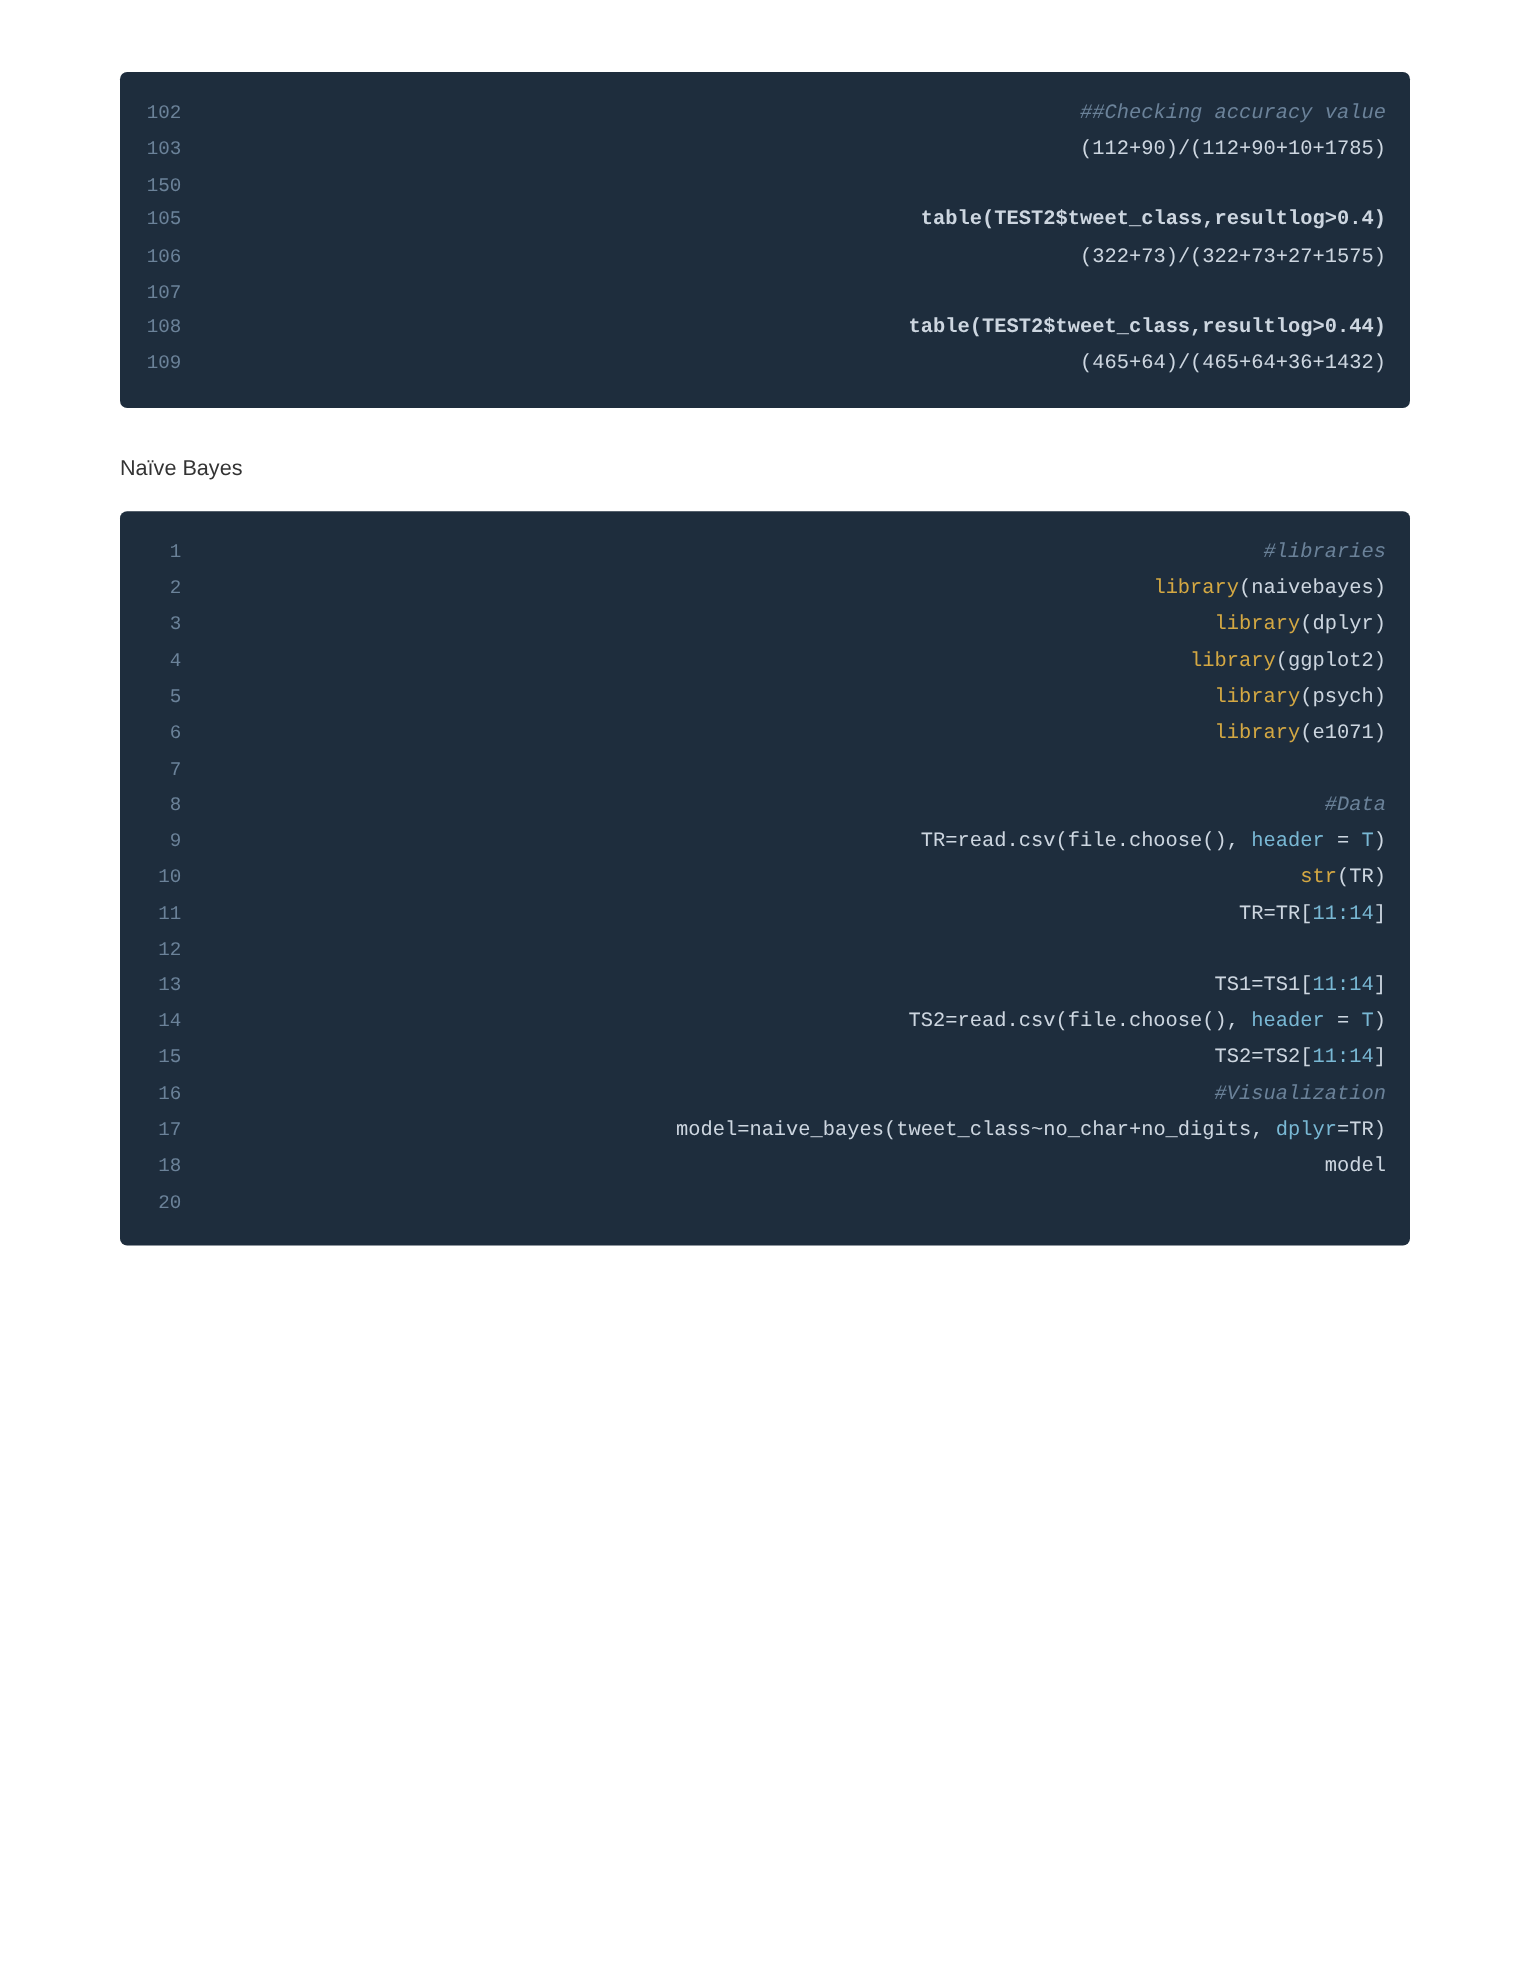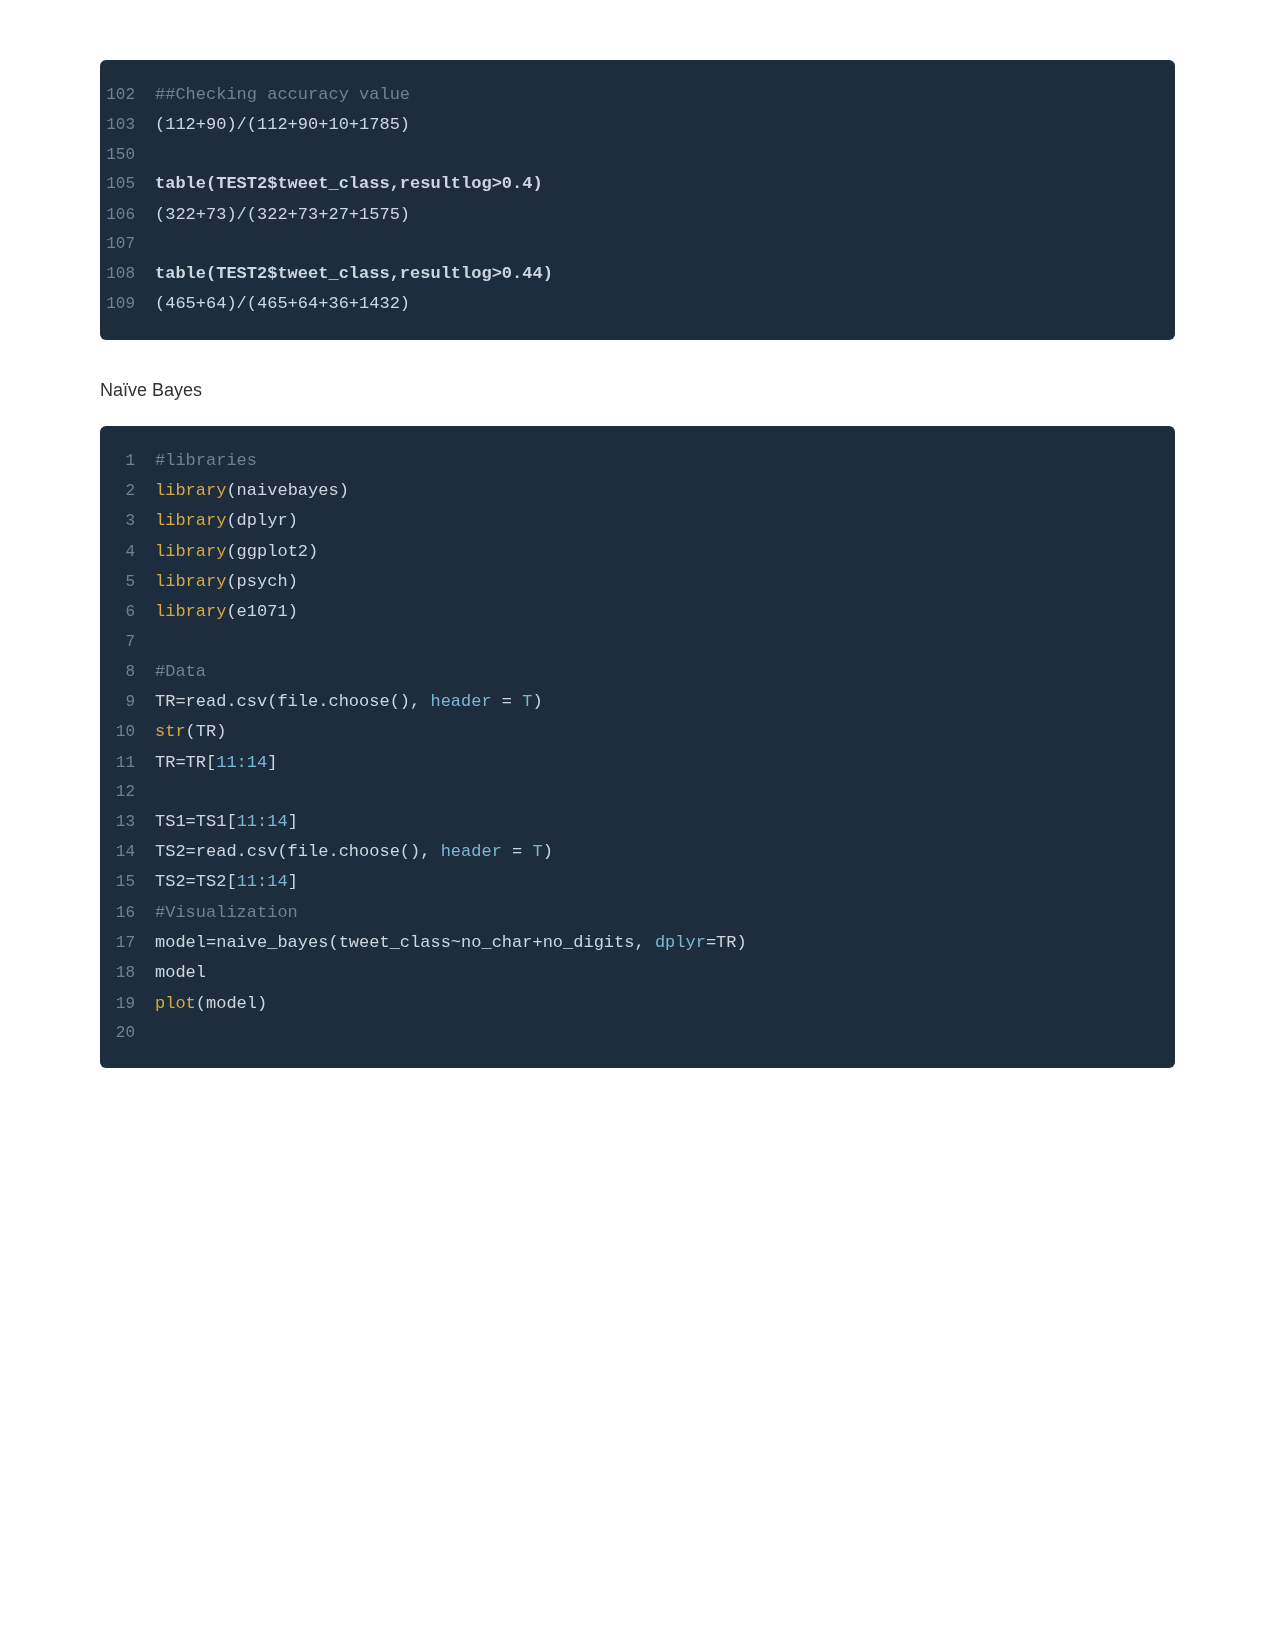--- a/index.html
+++ b/index.html
@@ -22,41 +22,42 @@
       padding: 20px 0;
       margin-bottom: 40px;
       font-family: 'Courier New', Courier, monospace;
       font-size: 17px;
       overflow: hidden;
     }
 
     .code-line {
       display: flex;
       align-items: baseline;
-      padding: 2px 20px 2px 0;
+      padding: 2px 20px 2px 16px;
       line-height: 1.55;
+      justify-content: space-between;
     }
 
     .line-number {
       color: #6b8299;
       min-width: 55px;
       text-align: right;
       padding-right: 20px;
       user-select: none;
       font-size: 16px;
     }
 
     .line-content {
       color: #cdd6e0;
       white-space: pre;
       font-size: 17px;
     }
 
     
-    .c-comment { color: #6b8299; }
+    .c-comment { color: #6b8299; font-style: italic; }
     .c-keyword { color: #d4a843; }
     .c-bold { font-weight: bold; color: #cdd6e0; }
     .c-highlight { color: #79b8d4; }
 
     .section-label {
       font-size: 18px;
       color: #333333;
       margin-bottom: 25px;
     }
   </style>
@@ -192,22 +193,18 @@
   <div class="code-line">
     <span class="line-number">17</span>
     <span class="line-content">model=naive_bayes(tweet_class~no_char+no_digits, <span class="c-highlight">dplyr</span>=TR)</span>
   </div>
 
   <div class="code-line">
     <span class="line-number">18</span>
     <span class="line-content">model</span>
   </div>
 
-  <div class="code-line">
-    <span class="line-number">19</span>
-    <span class="line-content"><span class="c-keyword">plot</span>(model)</span>
-  </div>
 
   <div class="code-line">
     <span class="line-number">20</span>
     <span class="line-content"></span>
   </div>
 </div>
 
 </body></html>

